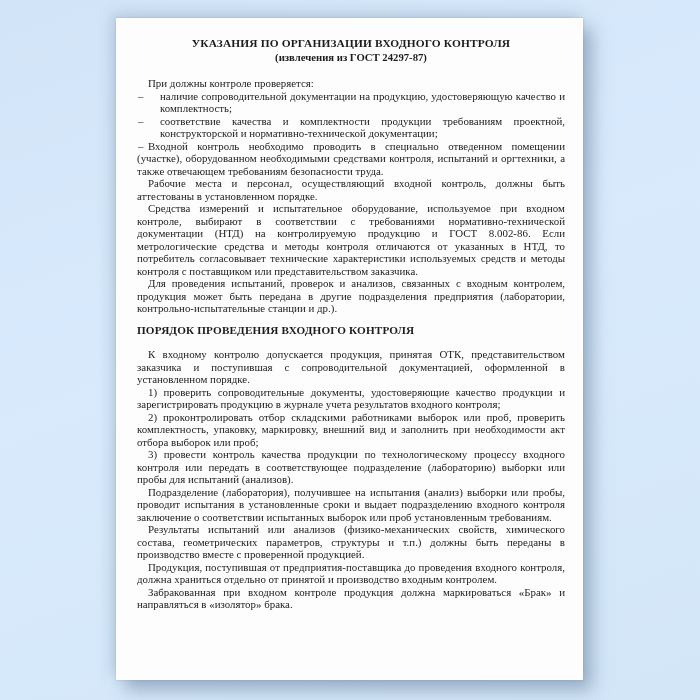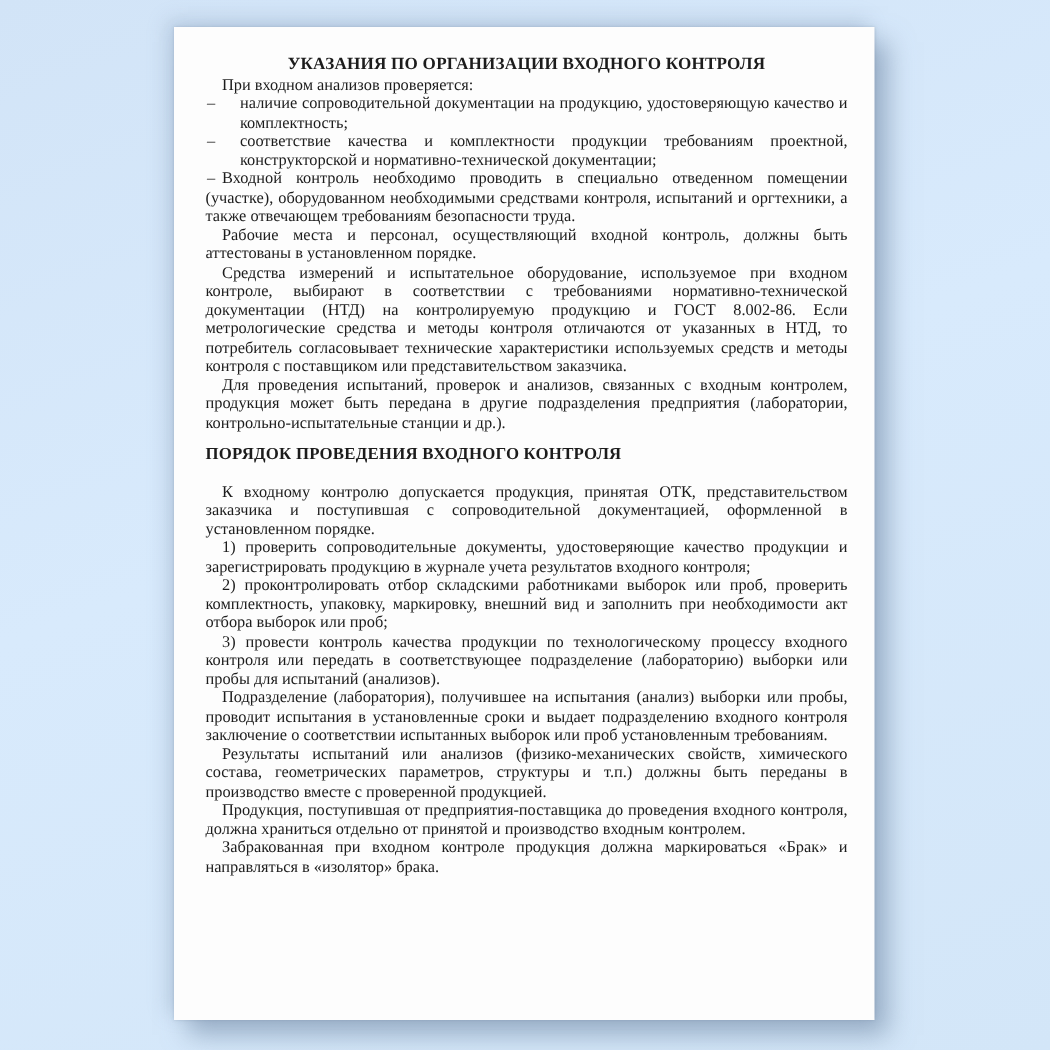--- a/index.html
+++ b/index.html
@@ -23,21 +23,21 @@
     left:116px;top:18px;
     width:467px;height:662px;
     background:var(--page-bg);
     box-shadow:
       9px 10px 16px rgba(105,130,158,.55),
       -5px -5px 12px rgba(130,152,178,.30),
       0 0 2px rgba(120,140,165,.35);
     padding:19px 18px 0 21px;
     color:var(--ink);
   }
-  .doc-header{text-align:center;}
+  .doc-header{text-align:center;margin-bottom:13px;}
   .doc-title{
     font-weight:bold;
     font-size:11.4px;
     line-height:13.5px;
     letter-spacing:.15px;
   }
   .doc-subtitle{
     font-weight:bold;
     font-size:10.7px;
     line-height:13.5px;
@@ -62,23 +62,24 @@
     text-indent:0;
   }
 </style>
 </head>
 <body>
 
 <div class="stage">
   <div class="page">
     <div class="doc-header">
       <div class="doc-title">УКАЗАНИЯ ПО ОРГАНИЗАЦИИ ВХОДНОГО КОНТРОЛЯ</div>
+      <div class="doc-subtitle">(извлечения из ГОСТ 24297-87)</div>
     </div>
     <div class="doc-body">
-        <div class="blk-p">При входном анализов проверяется:</div>
+        <div class="blk-p">При должны контроле проверяется:</div>
         <div class="blk-dash"><span class="dash-marker">–</span><span>наличие сопроводительной документации на продукцию, удостоверяющую качество и комплектность;</span></div>
         <div class="blk-dash"><span class="dash-marker">–</span><span>соответствие качества и комплектности продукции требованиям проектной, конструкторской и нормативно-технической документации;</span></div>
         <div class="blk-dash"><span class="dash-marker">–</span></div>
         <div class="blk-p">Входной контроль необходимо проводить в специально отведенном помещении (участке), оборудованном необходимыми средствами контроля, испытаний и оргтехники, а также отвечающем требованиям безопасности труда.</div>
         <div class="blk-p">Рабочие места и персонал, осуществляющий входной контроль, должны быть аттестованы в установленном порядке.</div>
         <div class="blk-p">Средства измерений и испытательное оборудование, используемое при входном контроле, выбирают в соответствии с требованиями нормативно-технической документации (НТД) на контролируемую продукцию и ГОСТ 8.002-86. Если метрологические средства и методы контроля отличаются от указанных в НТД, то потребитель согласовывает технические характеристики используемых средств и методы контроля с поставщиком или представительством заказчика.</div>
         <div class="blk-p">Для проведения испытаний, проверок и анализов, связанных с входным контролем, продукция может быть передана в другие подразделения предприятия (лаборатории, контрольно-испытательные станции и др.).</div>
         <div class="blk-h2">ПОРЯДОК ПРОВЕДЕНИЯ ВХОДНОГО КОНТРОЛЯ</div>
         <div class="blk-p">К входному контролю допускается продукция, принятая ОТК, представительством заказчика и поступившая с сопроводительной документацией, оформленной в установленном порядке.</div>
         <div class="blk-p">1) проверить сопроводительные документы, удостоверяющие качество продукции и зарегистрировать продукцию в журнале учета результатов входного контроля;</div>

